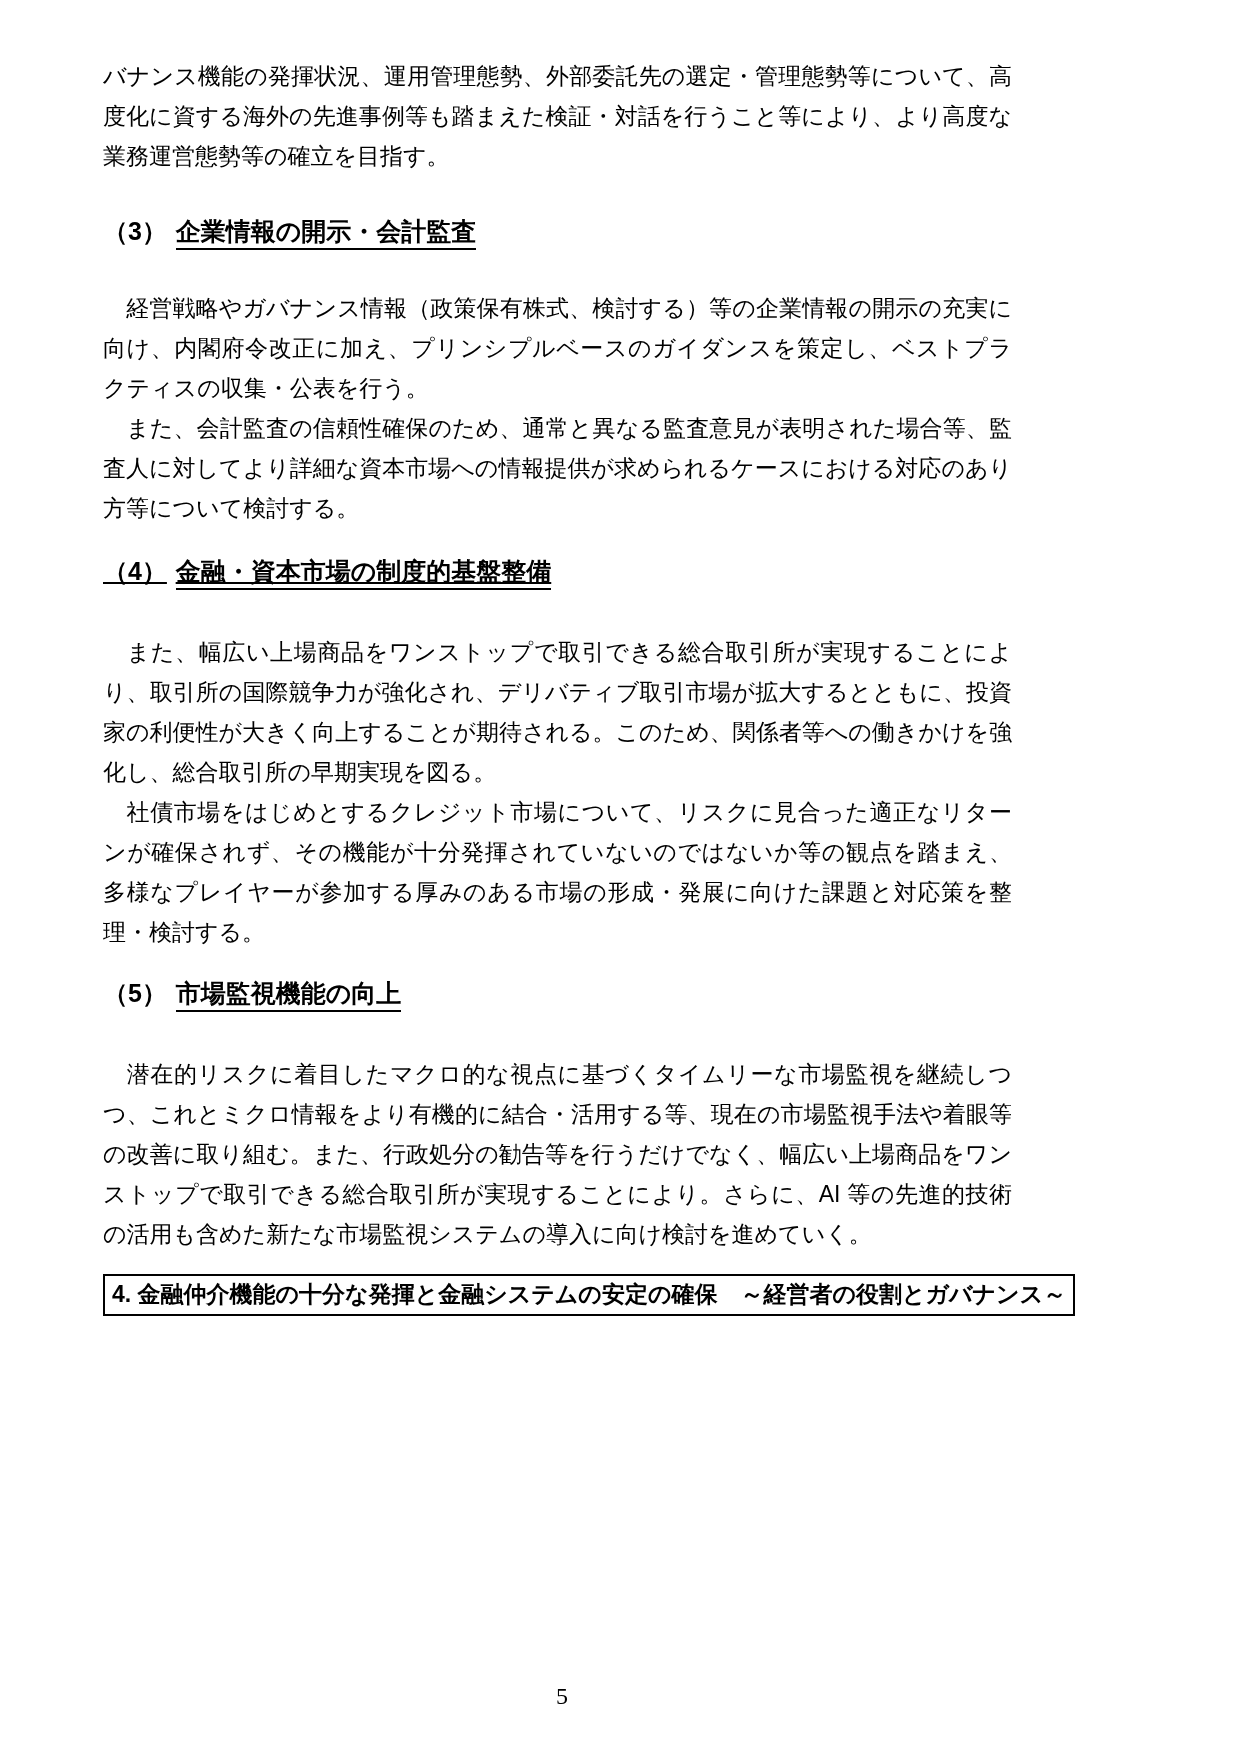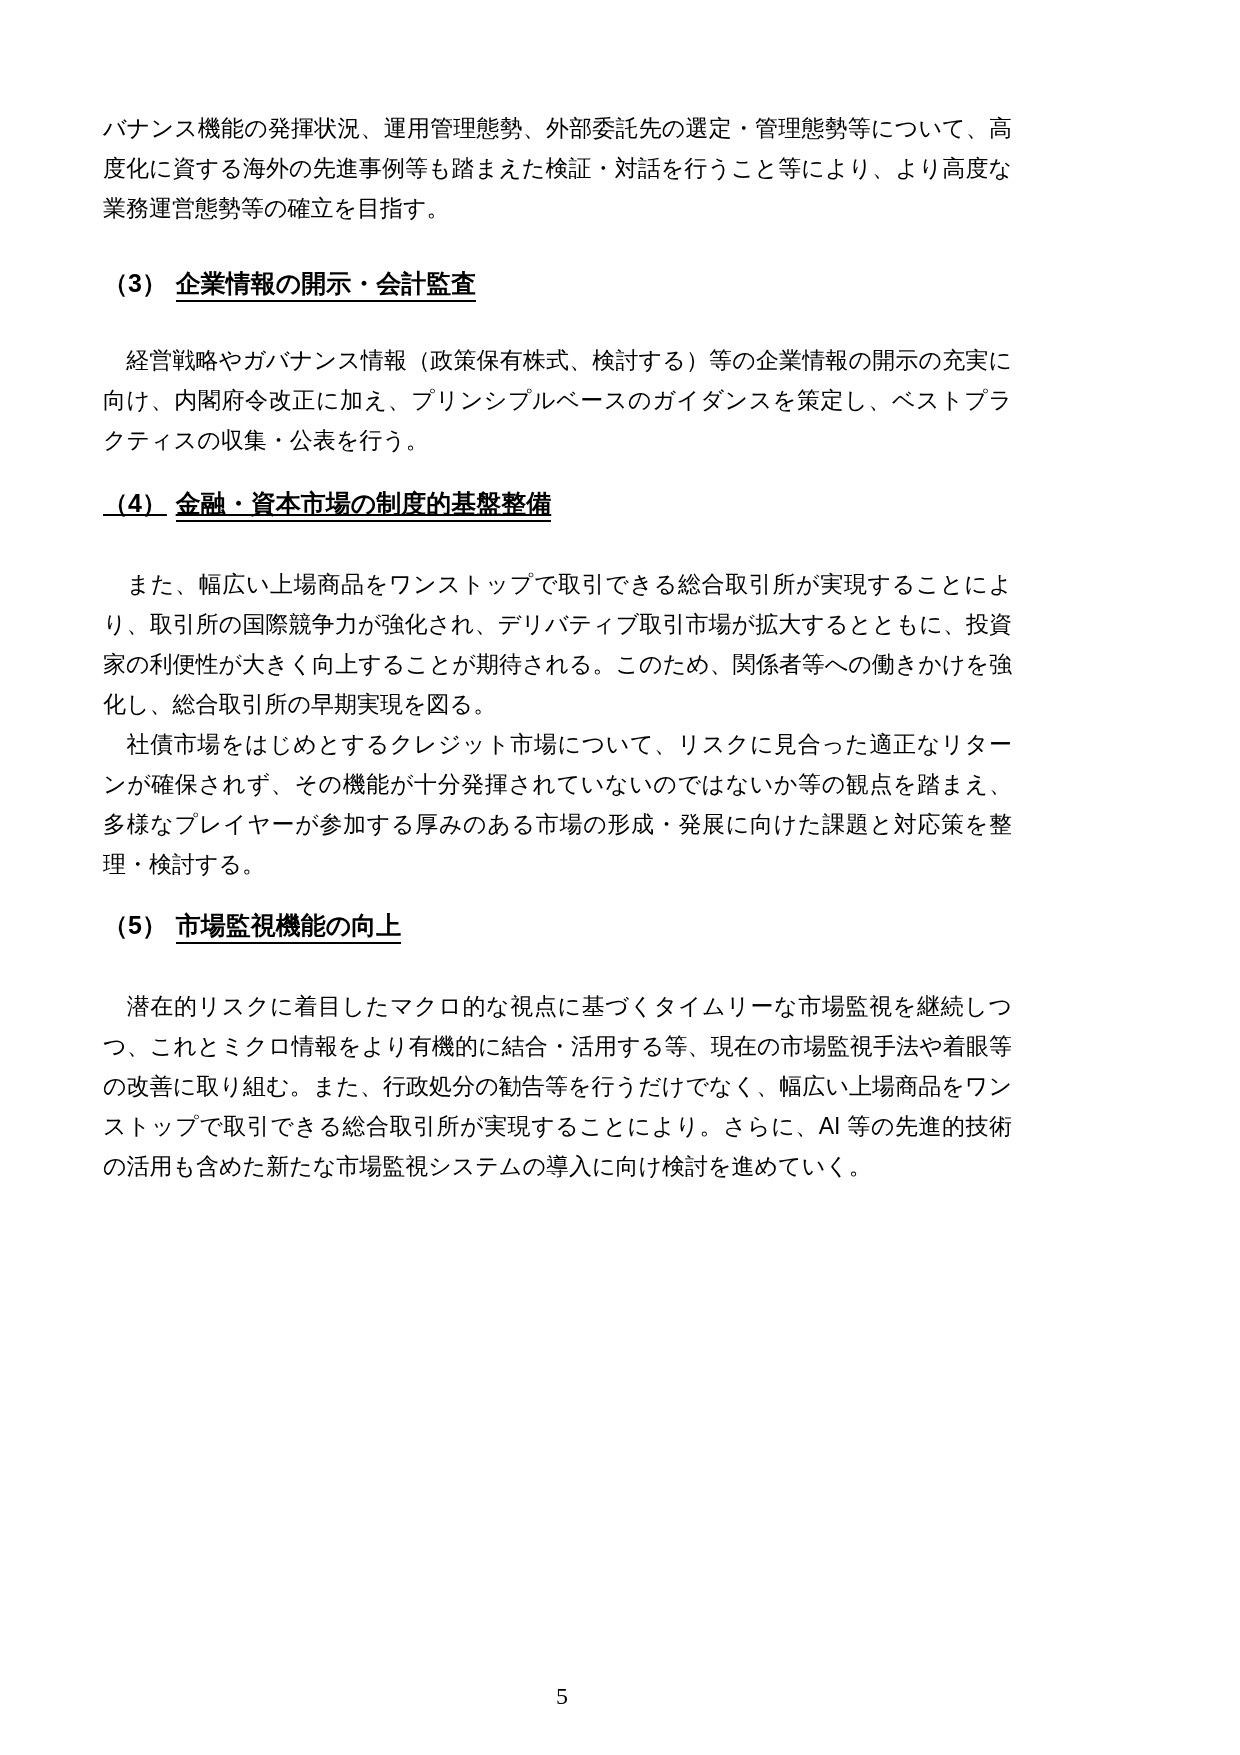--- a/index.html
+++ b/index.html
@@ -13,21 +13,21 @@
     position: relative;
     overflow: hidden;
     color: #000000;
     font-family: "Liberation Sans", sans-serif;
   }
   .page {
     position: relative;
     box-sizing: border-box;
     width: 1124px;
     height: 1755px;
-    padding: 108px 112px 0 103px;
+    padding: 56px 112px 0 103px;
   }
   .body-text {
     margin: 0;
     font-size: 23px;
     line-height: 40px;
     text-align: justify;
     text-justify: inter-ideograph;
     letter-spacing: 0;
     word-break: normal;
     line-break: strict;
@@ -75,28 +75,32 @@
 <body>
 
 <div class="page">
 
   <p class="body-text">バナンス機能の発揮状況、運用管理態勢、外部委託先の選定・管理態勢等について、高度化に資する海外の先進事例等も踏まえた検証・対話を行うこと等により、より高度な業務運営態勢等の確立を目指す。</p>
 
   <h2 class="section-heading h3"><span class="heading-prefix">（3）</span><span class="heading-title">企業情報の開示・会計監査</span></h2>
 
   <p class="body-text">　経営戦略やガバナンス情報（政策保有株式、検討する）等の企業情報の開示の充実に向け、内閣府令改正に加え、プリンシプルベースのガイダンスを策定し、ベストプラクティスの収集・公表を行う。</p>
 
+  <p class="body-text">　また、会計監査の信頼性確保のため、通常と異なる監査意見が表明された場合等、監査人に対してより詳細な資本市場への情報提供が求められるケースにおける対応のあり方等について検討する。</p>
 
   <h2 class="section-heading h4"><span class="heading-prefix">（4）</span><span class="heading-title">金融・資本市場の制度的基盤整備</span></h2>
 
   <p class="body-text">　また、幅広い上場商品をワンストップで取引できる総合取引所が実現することにより、取引所の国際競争力が強化され、デリバティブ取引市場が拡大するとともに、投資家の利便性が大きく向上することが期待される。このため、関係者等への働きかけを強化し、総合取引所の早期実現を図る。</p>
 
   <p class="body-text">　社債市場をはじめとするクレジット市場について、リスクに見合った適正なリターンが確保されず、その機能が十分発揮されていないのではないか等の観点を踏まえ、多様なプレイヤーが参加する厚みのある市場の形成・発展に向けた課題と対応策を整理・検討する。</p>
 
   <h2 class="section-heading h5"><span class="heading-prefix">（5）</span><span class="heading-title">市場監視機能の向上</span></h2>
 
   <p class="body-text">　潜在的リスクに着目したマクロ的な視点に基づくタイムリーな市場監視を継続しつつ、これとミクロ情報をより有機的に結合・活用する等、現在の市場監視手法や着眼等の改善に取り組む。また、行政処分の勧告等を行うだけでなく、幅広い上場商品をワンストップで取引できる総合取引所が実現することにより。さらに、AI 等の先進的技術の活用も含めた新たな市場監視システムの導入に向け検討を進めていく。</p>
 
+  <div class="boxed-heading-wrap">
+    <div class="boxed-heading">4. 金融仲介機能の十分な発揮と金融システムの安定の確保　～経営者の役割とガバナンス～</div>
+  </div>
 
 
   <div class="page-number">5</div>
 
 </div>
 
 </body></html>

